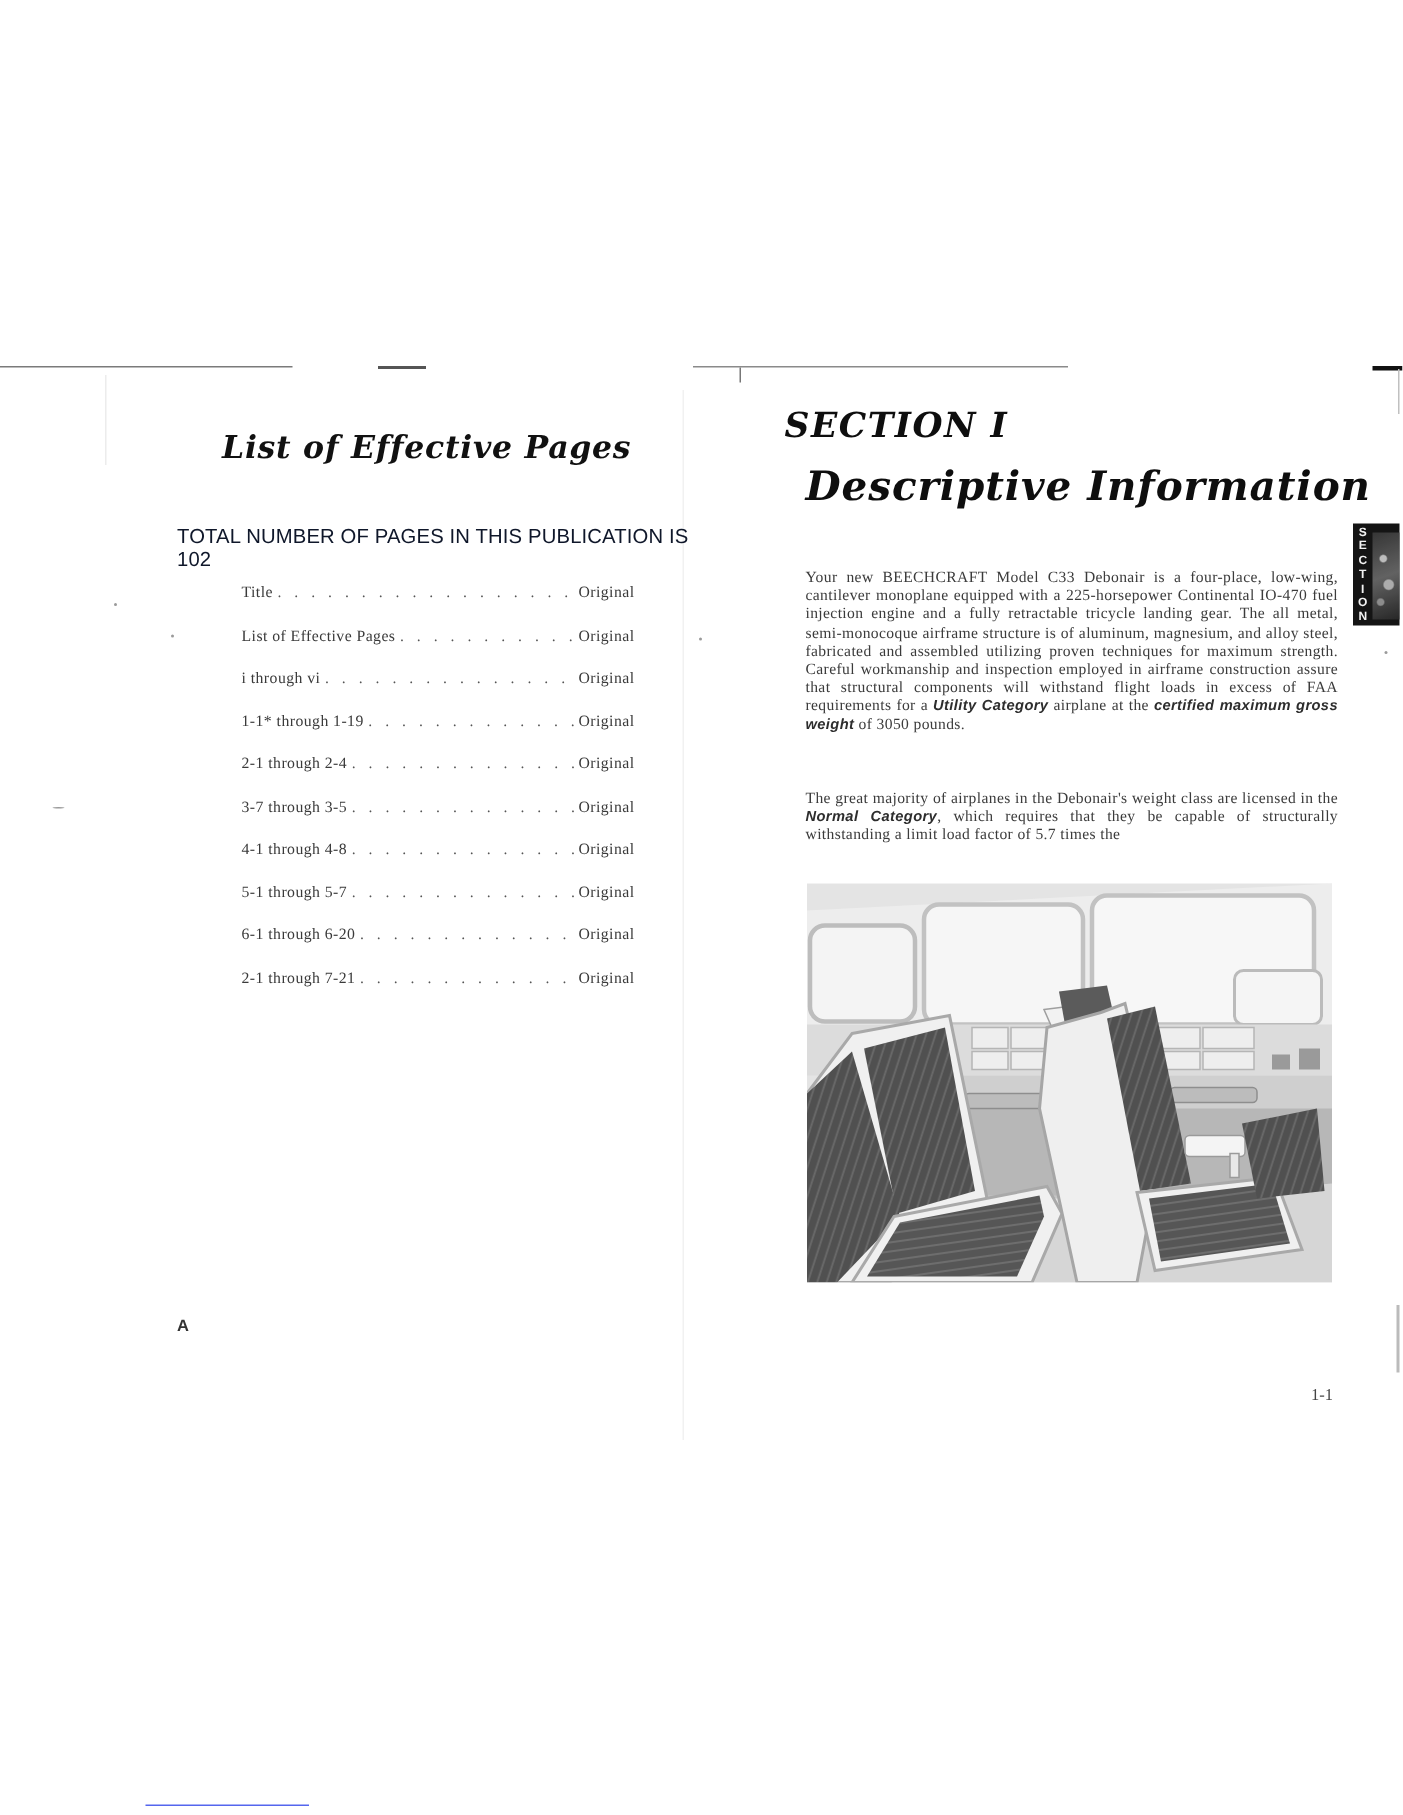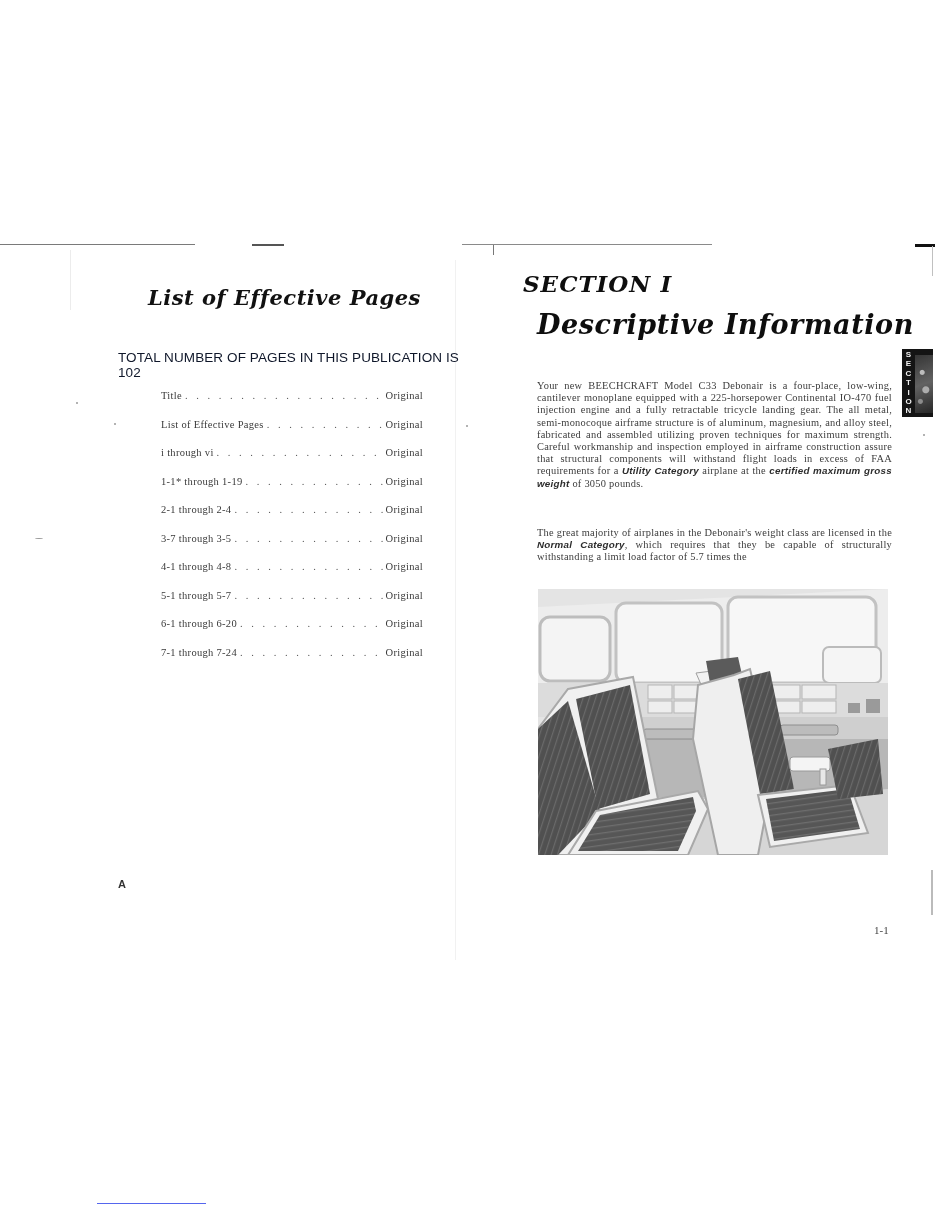--- a/index.html
+++ b/index.html
@@ -166,21 +166,21 @@
     <span class="label">5-1 through 5-7</span>
     <span class="dots"></span>
     <span class="status">Original</span>
   </div>
   <div class="lep-row">
     <span class="label">6-1 through 6-20</span>
     <span class="dots"></span>
     <span class="status">Original</span>
   </div>
   <div class="lep-row">
-    <span class="label">7-1 through 7-24</span>
+    <span class="label">2-1 through 7-21</span>
     <span class="dots"></span>
     <span class="status">Original</span>
   </div>
 </div>
 
 <div class="abs page-letter">A</div>
 
 <div class="abs sec-title">SECTION I</div>
 <div class="abs sec-sub">Descriptive Information</div>
 

